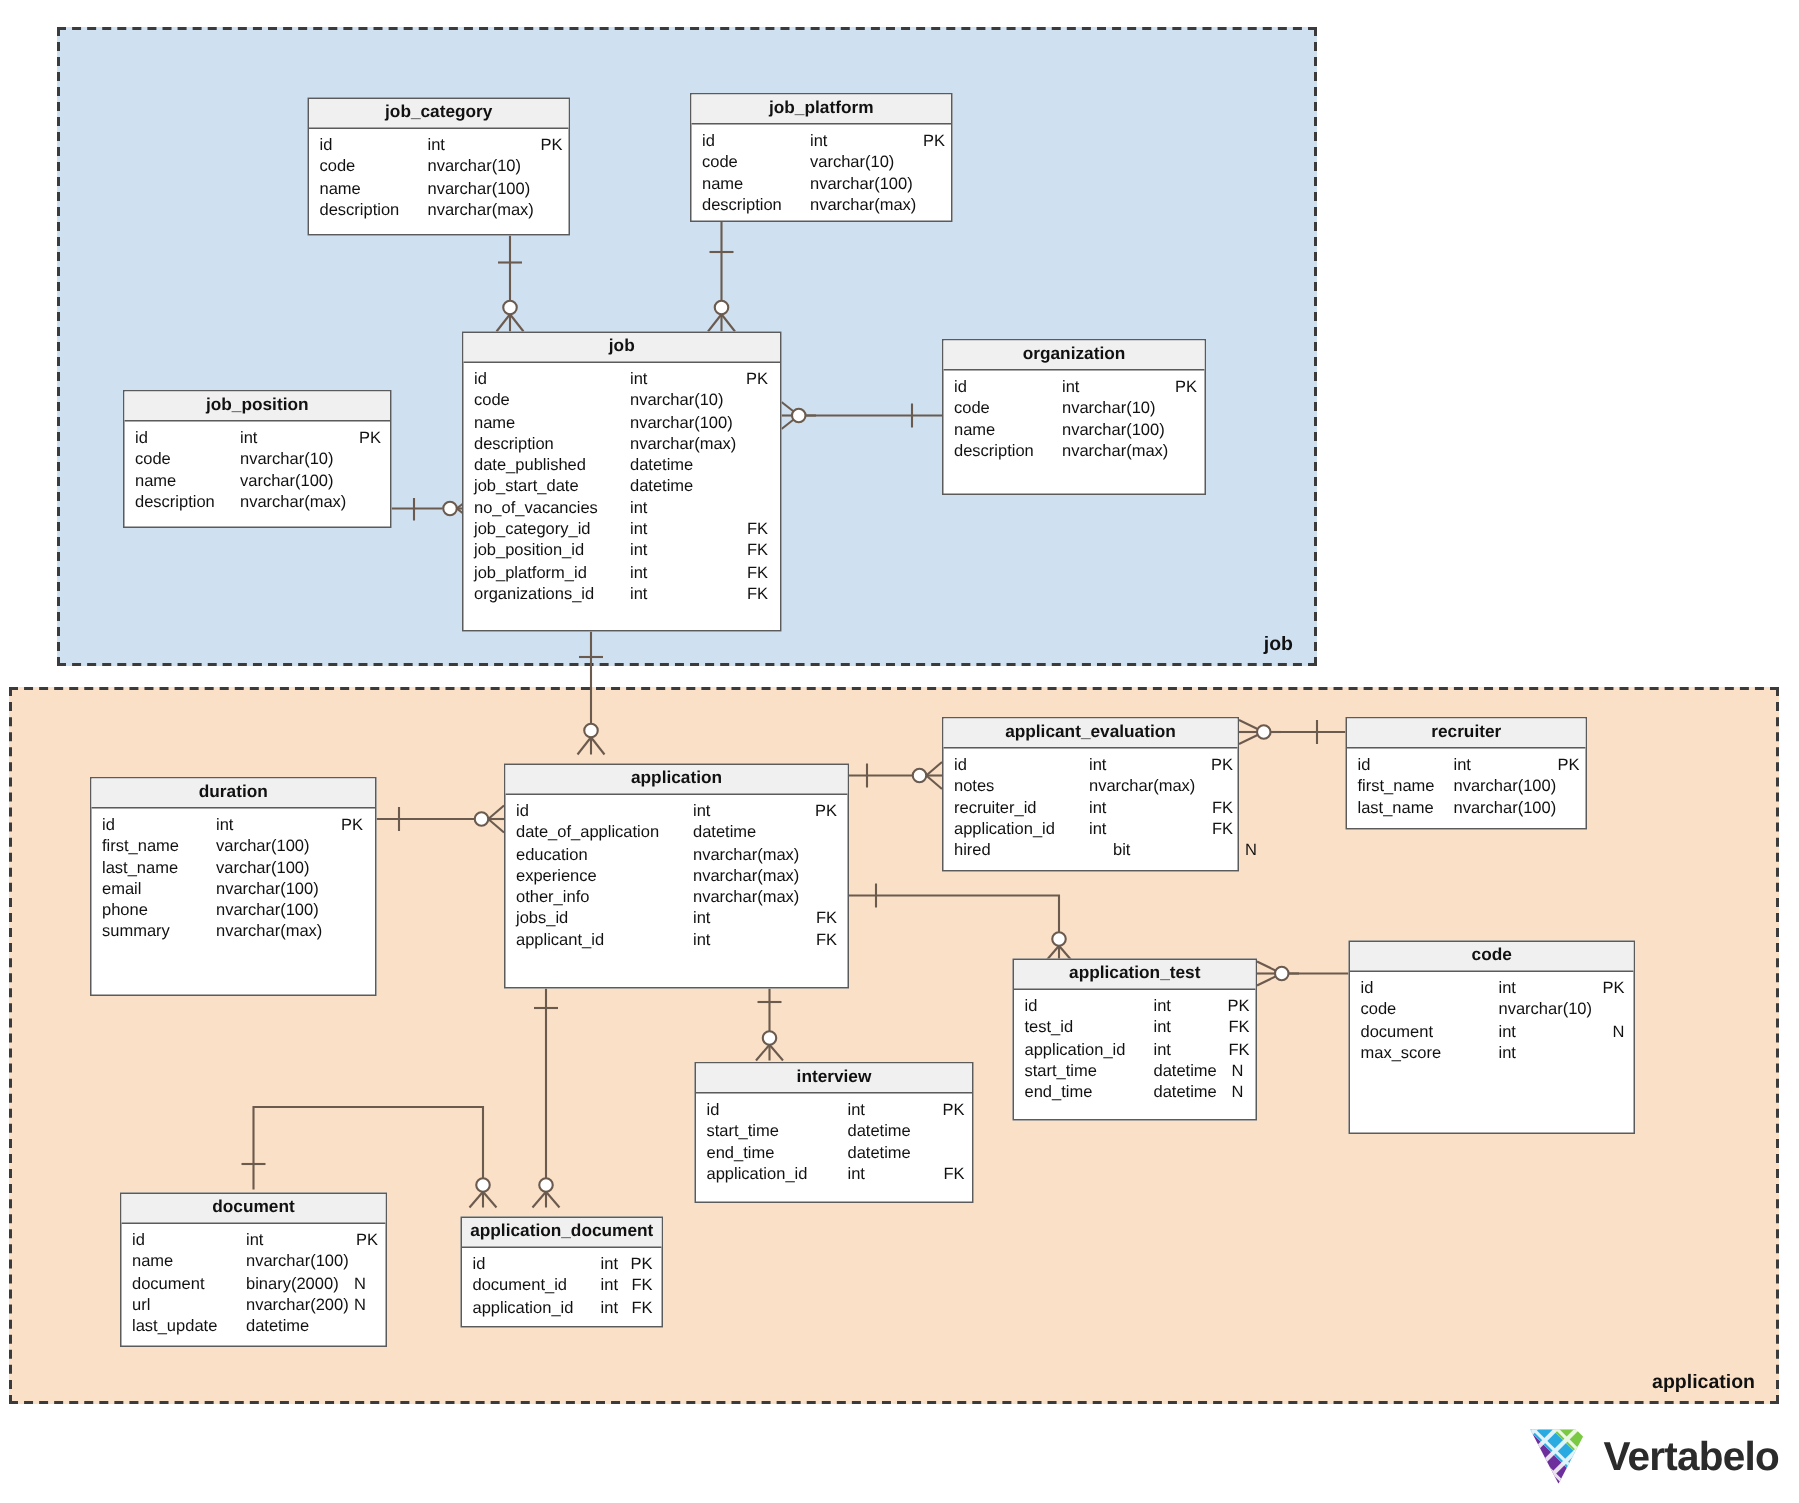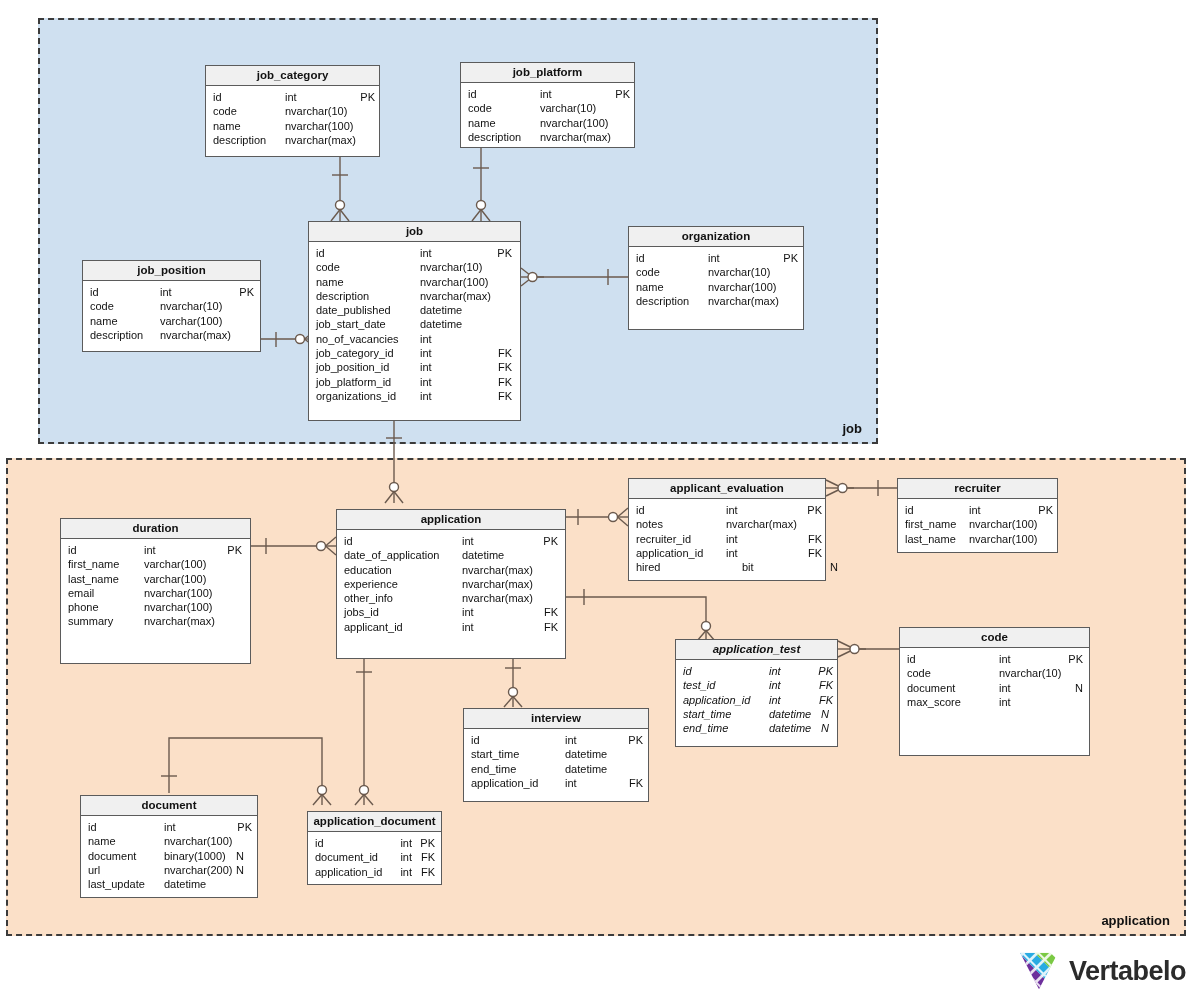--- a/index.html
+++ b/index.html
@@ -454,21 +454,21 @@
           <span class="col-key" style="width:18px"></span>
         </div>
       <div class="row">
           <span class="col-name" style="width:64px">last_name</span>
           <span class="col-type" style="width:66px">nvarchar(100)</span>
           <span class="col-key" style="width:18px"></span>
         </div>
     </div>
   </div>
 
-  <div class="ent" style="left:675px;top:639px;width:163px;height:108px;font-style:italic;">
+  <div class="ent" style="left:675px;top:639px;width:163px;height:108px;">
     <div class="ent-title">application_test</div>
     <div class="ent-body">
       <div class="row">
           <span class="col-name" style="width:86px">id</span>
           <span class="col-type" style="width:48px">int</span>
           <span class="col-key" style="width:16px">PK</span>
         </div>
       <div class="row">
           <span class="col-name" style="width:86px">test_id</span>
           <span class="col-type" style="width:48px">int</span>
@@ -552,21 +552,21 @@
           <span class="col-type" style="width:72px">int</span>
           <span class="col-key" style="width:16px">PK</span>
         </div>
       <div class="row">
           <span class="col-name" style="width:76px">name</span>
           <span class="col-type" style="width:72px">nvarchar(100)</span>
           <span class="col-key" style="width:16px"></span>
         </div>
       <div class="row">
           <span class="col-name" style="width:76px">document</span>
-          <span class="col-type" style="width:72px">binary(1000)</span>
+          <span class="col-type" style="width:72px">binary(2000)</span>
           <span class="col-key" style="width:16px;text-align:left">N</span>
         </div>
       <div class="row">
           <span class="col-name" style="width:76px">url</span>
           <span class="col-type" style="width:72px">nvarchar(200)</span>
           <span class="col-key" style="width:16px;text-align:left">N</span>
         </div>
       <div class="row">
           <span class="col-name" style="width:76px">last_update</span>
           <span class="col-type" style="width:72px">datetime</span>

